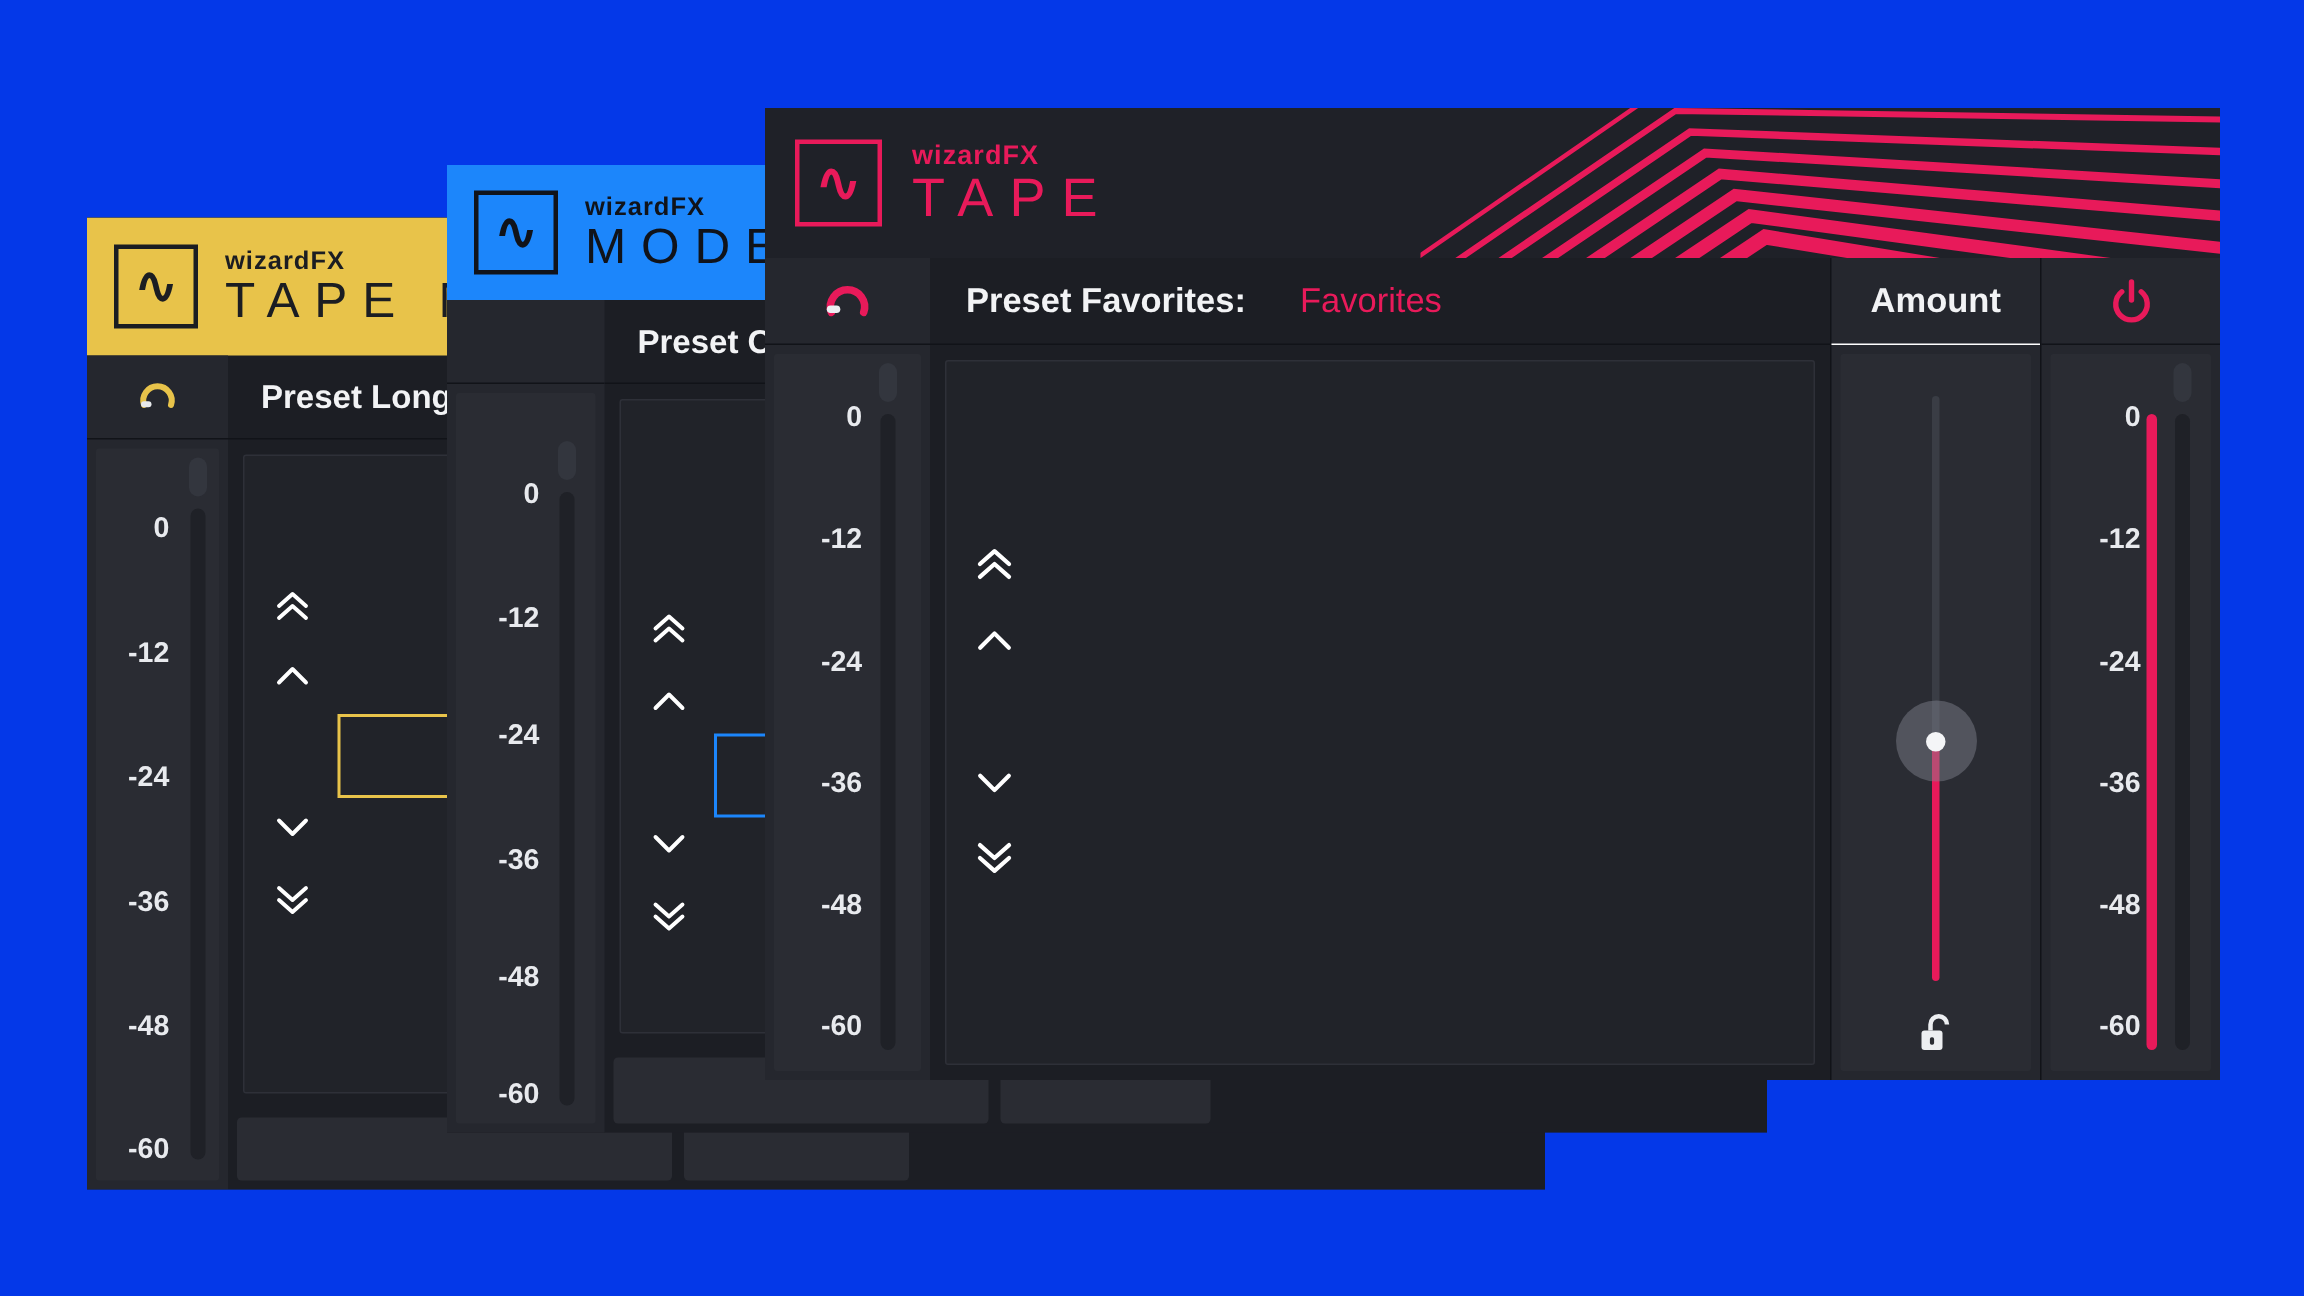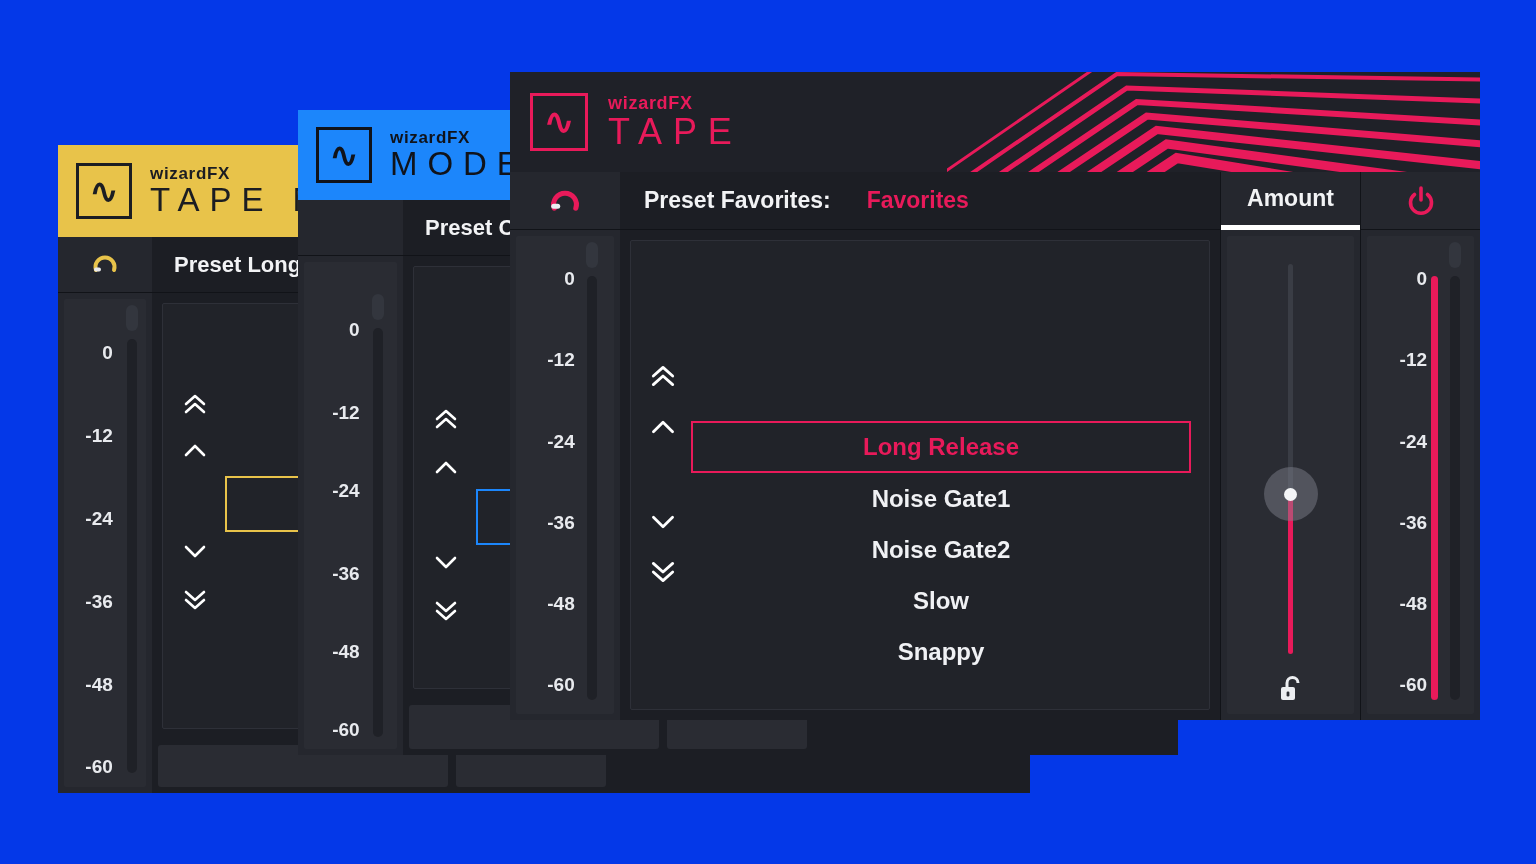--- a/index.html
+++ b/index.html
@@ -46,21 +46,21 @@
   }
   .meter-cap { position: absolute; width: 12px; height: 26px; border-radius: 6px; background: #33363e; }
   .meter-fill { position: absolute; width: 7px; border-radius: 4px; }
 
   .content-col { flex: 1; display: flex; flex-direction: column; min-width: 0; }
   .preset-head {
     display: flex; align-items: center; border-bottom: 1px solid #111318;
     background: #1c1e24; white-space: nowrap; overflow: hidden;
   }
   .preset-label { color: #f2f3f5; font-weight: 700; }
-  .preset-value { font-weight: 700; }
+  .preset-value { font-weight: 400; }
 
   .preset-body { flex: 1; padding: 10px; position: relative; }
   .preset-panel {
     position: absolute; inset: 10px;
     background: #212329; border: 1px solid #2e3038; border-radius: 2px;
   }
   .navcol { position: absolute; left: 12px; top: 0; bottom: 0; width: 46px; }
   .nav-ico {
     position: absolute; left: 0; width: 40px; text-align: center;
     color: #ffffff; font-size: 0; line-height: 0;
@@ -72,21 +72,21 @@
     text-align: center; color: #f0f1f4; font-weight: 700;
     display: flex; align-items: center; justify-content: center;
   }
   .preset-item.selected { border: 2px solid; font-weight: 700; }
 
   .amount-col {
     background: #25272e; flex: none; display: flex; flex-direction: column;
     border-left: 1px solid #111318;
   }
   .amount-head {
-    border-bottom: 5px solid #ffffff; display: flex; align-items: center; justify-content: center;
+    border-bottom: 1px solid #ffffff; display: flex; align-items: center; justify-content: center;
     color: #f2f3f5; font-weight: 700;
   }
   .amount-body { flex: 1; position: relative; background: #2a2c33; margin: 6px; border-radius: 2px; }
   .slider-track { position: absolute; width: 5px; background: #3a3d45; border-radius: 3px; }
   .slider-fill { position: absolute; width: 5px; border-radius: 3px; }
   .slider-knob {
     position: absolute; border-radius: 50%;
     background: rgba(130,134,145,.45);
     display: flex; align-items: center; justify-content: center;
   }
@@ -318,37 +318,20 @@
                   <path d="M4 3 L13 12 L22 3" fill="none" stroke="#fff" stroke-width="2.6" stroke-linecap="round" stroke-linejoin="round"></path>
                 </svg>
             </div>
             <div class="nav-ico" style="top:318px;">
               <svg width="28" height="26" viewBox="0 0 26 24">
                   <path d="M4 4 L13 12 L22 4 M4 12 L13 20 L22 12" fill="none" stroke="#fff" stroke-width="2.6" stroke-linecap="round" stroke-linejoin="round"></path>
                 </svg>
             </div>
           </div>
 
-          <div class="preset-list" style="top:180px;">
-            <div class="preset-item selected" style="height:52px; border-color:#e81a5a; color:#e81a5a; font-size:24px;">
-              <span>Long Release</span>
-            </div>
-            <div class="preset-item" style="height:51px; font-size:24px;">
-              <span>Noise Gate1</span>
-            </div>
-            <div class="preset-item" style="height:51px; font-size:24px;">
-              <span>Noise Gate2</span>
-            </div>
-            <div class="preset-item" style="height:51px; font-size:24px;">
-              <span>Slow</span>
-            </div>
-            <div class="preset-item" style="height:51px; font-size:24px;">
-              <span>Snappy</span>
-            </div>
-          </div>
 
         </div>
       </div>
     </div>
 
     <div class="amount-col" style="width:140px;">
       <div class="amount-head" style="height:58px;">
         <span style="font-size:23px;">Amount</span>
       </div>
       <div class="amount-body">

